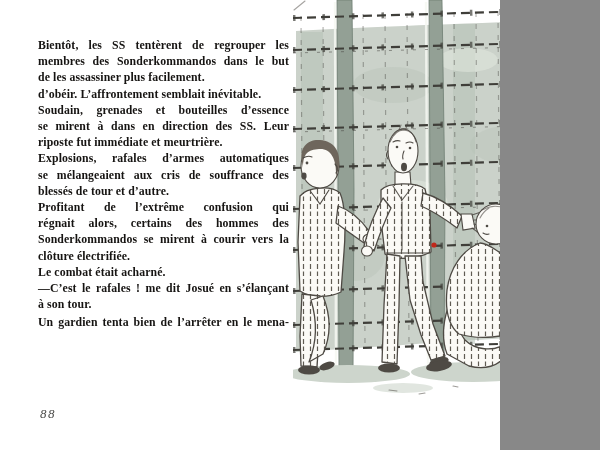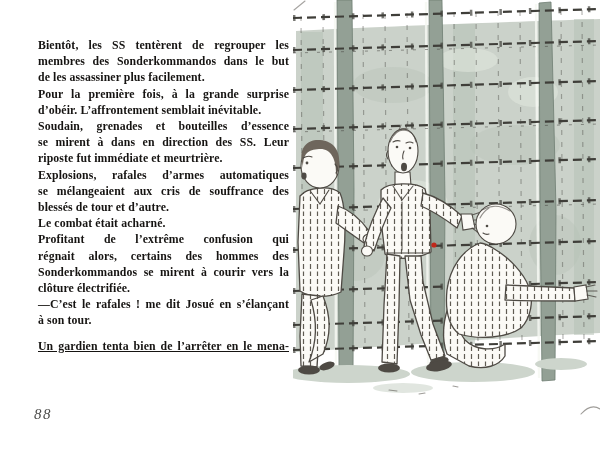--- a/index.html
+++ b/index.html
@@ -1,34 +1,34 @@
 <!DOCTYPE html>
 <html style="--ink: #3f3e39; --wall: #cbd2ca; --wall-shade: #b4bfb4; --post: #93a095; --post-edge: #6f7d72; --stripe: #5f5b52; --outline: #4e4a44; --hair: #6e665c; --skin: #fbfaf6; --shadow: #cdd5cc; --blood-red: #c1271b; --text: #161412; --page-bg: #ffffff;"><head>
 <meta charset="utf-8">
 <style>
   :root{
     --ink:#3f3e39; --wall:#cbd2ca; --wall-shade:#b4bfb4; --post:#93a095;
     --post-edge:#6f7d72; --stripe:#5f5b52; --outline:#4e4a44; --hair:#6e665c;
     --skin:#fbfaf6; --shadow:#cdd5cc; --blood-red:#c1271b; --text:#161412; --page-bg:#ffffff;
   }
   html,body{margin:0;padding:0;background:#888;}
-  .screen{position:relative;width:600px;height:450px;background:var(--page-bg);overflow:hidden;}
+  .screen{position:relative;width:500px;height:450px;background:var(--page-bg);overflow:hidden;}
   .text-col{
     position:absolute;left:38px;top:37px;width:251px;
     font-family:"Liberation Serif",serif;font-weight:bold;
     font-size:11.8px;line-height:16.2px;color:var(--text);letter-spacing:.1px;
   }
   .para{margin:0;padding:0;}
-  .para.gap{margin-top:9px;text-decoration:underline;}
+  .para.gap{margin-top:2px;}
   .ln{display:block;white-space:nowrap;}
   .ln.j{white-space:normal;text-align:justify;text-align-last:justify;}
   .pagenum{
-    position:absolute;left:34px;top:406px;
+    position:absolute;left:40px;top:406px;
     font-family:"Liberation Serif",serif;font-style:italic;
-    font-size:15px;color:#4a4a48;letter-spacing:1.5px;
+    font-size:13px;color:#4a4a48;letter-spacing:1.5px;
   }
   .illus{position:absolute;left:293px;top:0;width:307px;height:450px;}
   
   .wall{fill:var(--wall);}
   .shadeband{fill:var(--wall-shade);opacity:.5;}
   .blobD{fill:var(--wall-shade);opacity:.35;}
   .blobL{fill:#e2e7df;opacity:.55;}
   .post{fill:var(--post);stroke:var(--post-edge);stroke-width:.8;}
   .posthi{stroke:#f6f8f3;stroke-width:2.4;opacity:.85;}
   .mesh{stroke:var(--ink);stroke-width:1.2;opacity:.38;}
@@ -48,41 +48,40 @@
 
 <div class="screen">
 
   <div class="text-col">
     <p class="para">
       <span class="ln j">Bientôt, les SS tentèrent de regrouper les</span>
       <span class="ln j">membres des Sonderkommandos dans le but</span>
       <span class="ln">de les assassiner plus facilement.</span>
     </p>
     <p class="para">
-      <span class="ln j">Pour la première fois, à la grande surprise</span>
       <span class="ln">d’obéir. L’affrontement semblait inévitable.</span>
     </p>
     <p class="para">
       <span class="ln j">Soudain, grenades et bouteilles d’essence</span>
       <span class="ln j">se mirent à dans en direction des SS. Leur</span>
       <span class="ln">riposte fut immédiate et meurtrière.</span>
     </p>
     <p class="para">
       <span class="ln j">Explosions, rafales d’armes automatiques</span>
       <span class="ln j">se mélangeaient aux cris de souffrance des</span>
       <span class="ln">blessés de tour et d’autre.</span>
-    </p>
-    <p class="para">
-      <span class="ln">Le combat était acharné.</span>
     </p>
     <p class="para">
       <span class="ln j">Profitant de l’extrême confusion qui</span>
       <span class="ln j">régnait alors, certains des hommes des</span>
       <span class="ln j">Sonderkommandos se mirent à courir vers la</span>
       <span class="ln">clôture électrifiée.</span>
+    </p>
+    <p class="para">
+      <span class="ln">Le combat était acharné.</span>
     </p>
     <p class="para">
       <span class="ln j">—C’est le rafales ! me dit Josué en s’élançant</span>
       <span class="ln">à son tour.</span>
     </p>
     <p class="para gap">
       <span class="ln j">Un gardien tenta bien de l’arrêter en le mena-</span>
     </p>
   </div>
 

